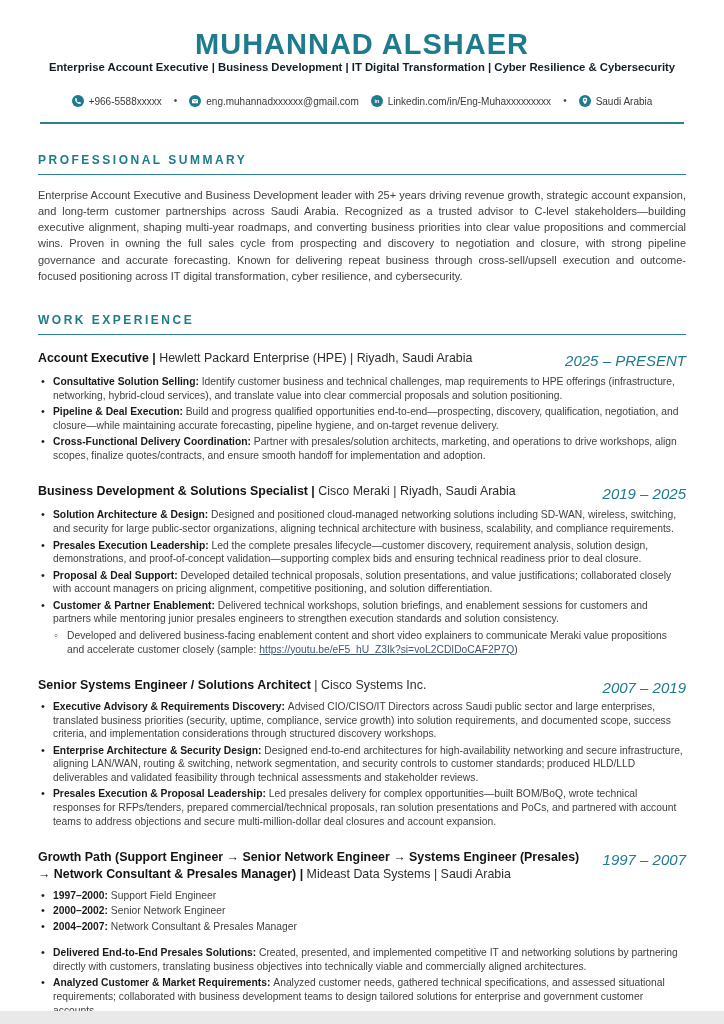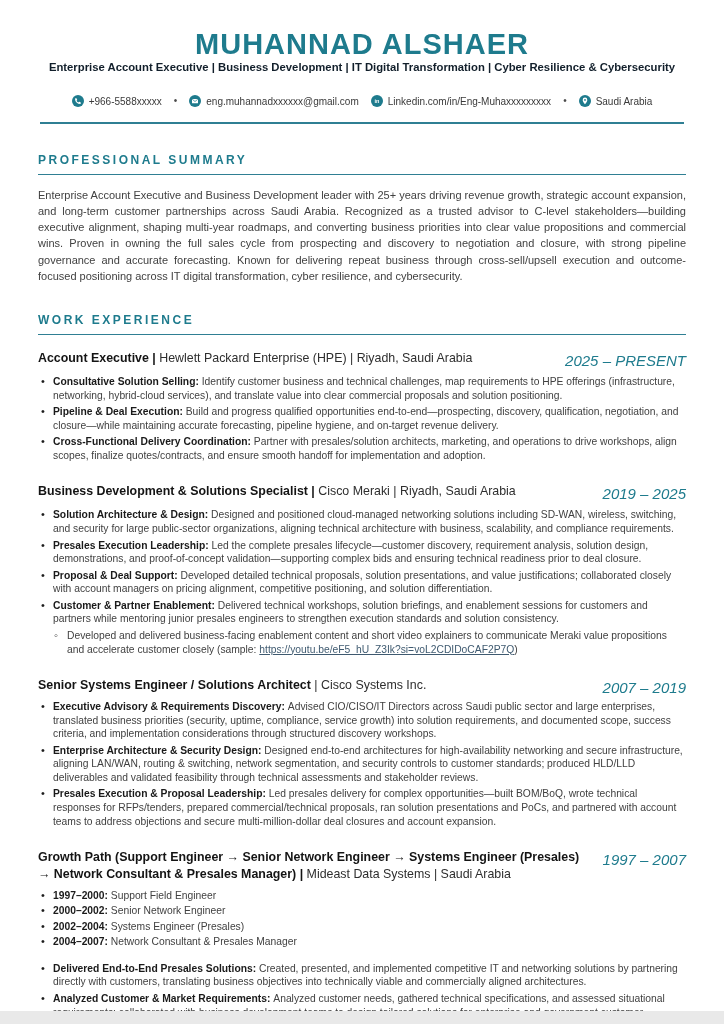--- a/index.html
+++ b/index.html
@@ -184,21 +184,20 @@
         </ul>
       </div>
       <div class="job">
         <div class="job-header">
           <div class="job-title"><span class="jt-bold">Growth Path (Support Engineer → Senior Network Engineer → Systems Engineer (Presales) → Network Consultant &amp; Presales Manager) |</span><span class="jt-rest"> Mideast Data Systems | Saudi Arabia</span></div>
           <div class="job-date">1997 – 2007</div>
         </div>
         <ul class="bullets timeline">
           <li><span class="lead">1997–2000: </span><span>Support Field Engineer</span></li>
           <li><span class="lead">2000–2002: </span><span>Senior Network Engineer</span></li>
-          <li><span class="lead">2002–2004: </span><span>Systems Engineer (Presales)</span></li>
           <li><span class="lead">2004–2007: </span><span>Network Consultant &amp; Presales Manager</span></li>
         </ul>
         <ul class="bullets after-timeline">
           <li><span class="lead">Delivered End-to-End Presales Solutions: </span><span>Created, presented, and implemented competitive IT and networking solutions by partnering directly with customers, translating business objectives into technically viable and commercially aligned architectures.</span></li>
           <li><span class="lead">Analyzed Customer &amp; Market Requirements: </span><span>Analyzed customer needs, gathered technical specifications, and assessed situational requirements; collaborated with business development teams to design tailored solutions for enterprise and government customer accounts.</span></li>
         </ul>
       </div>
     </div>
 
 </div>

